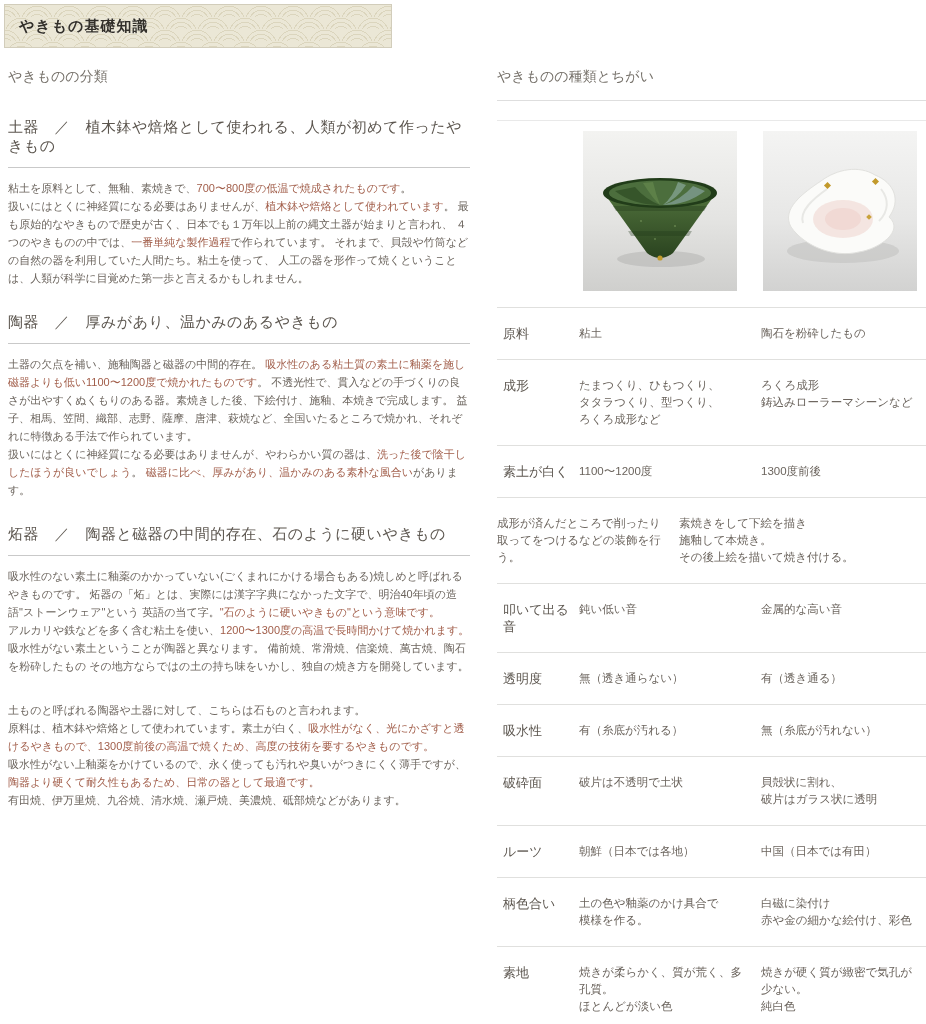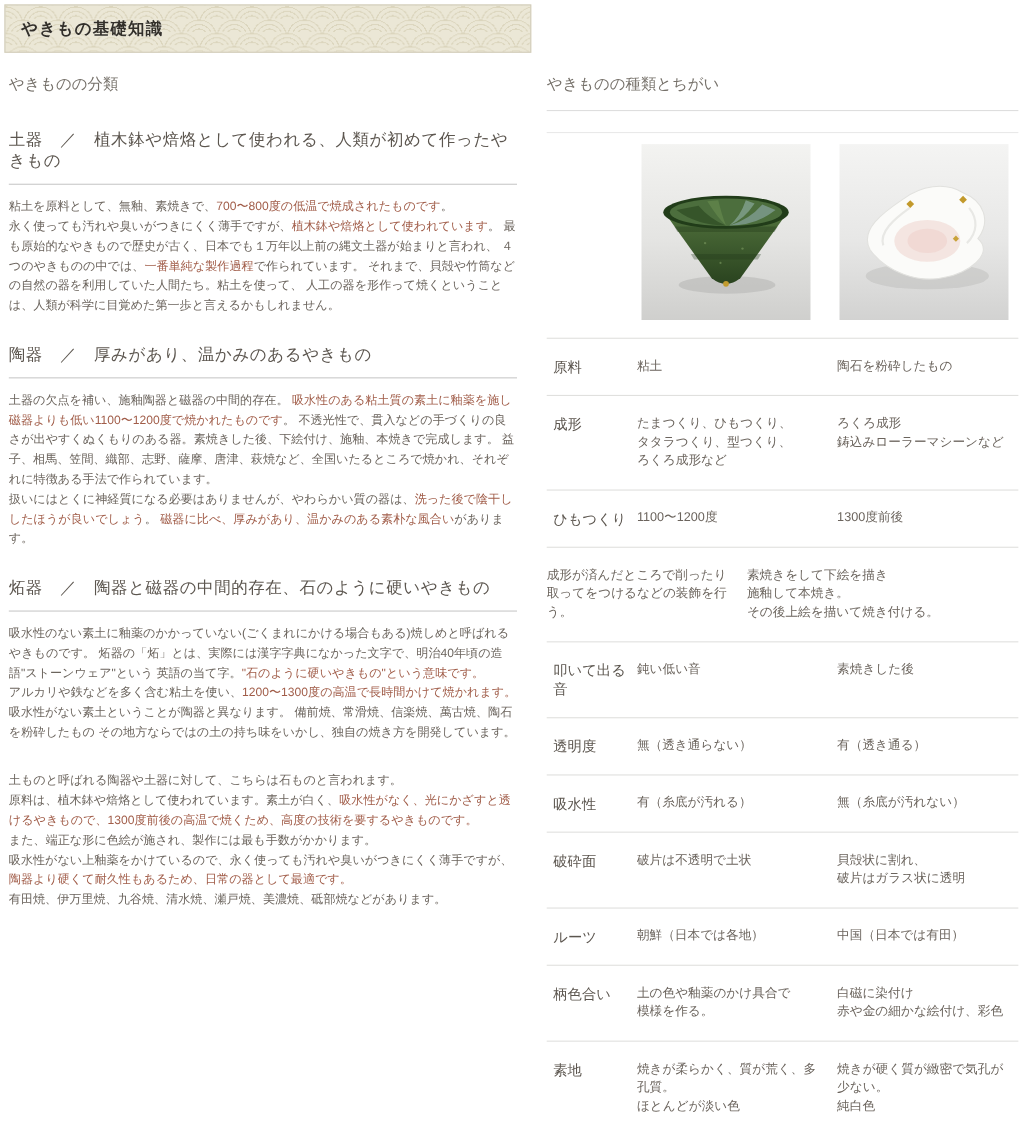--- a/index.html
+++ b/index.html
@@ -12,21 +12,21 @@
   }
   *{margin:0;padding:0;box-sizing:border-box;}
   html,body{background:#fff;}
   body{
     width:926px;height:1024px;position:relative;overflow:hidden;
     font-family:"Liberation Sans","DejaVu Sans",sans-serif;
     color:var(--body);
   }
   
   .banner{
-    position:absolute;left:4px;top:4px;width:479px;height:44px;
+    position:absolute;left:4px;top:4px;width:388px;height:44px;
     background-color:#ebe7d6;
     background-image:
       radial-gradient(circle at 50% 120%, rgba(0,0,0,0) 7px, #dbd5bd 7px 8px, rgba(0,0,0,0) 8px 11px, #dbd5bd 11px 12px, rgba(0,0,0,0) 12px 15px, #dbd5bd 15px 16px, rgba(0,0,0,0) 16px),
       radial-gradient(circle at 50% 120%, rgba(0,0,0,0) 7px, #dbd5bd 7px 8px, rgba(0,0,0,0) 8px 11px, #dbd5bd 11px 12px, rgba(0,0,0,0) 12px 15px, #dbd5bd 15px 16px, rgba(0,0,0,0) 16px);
     background-size:32px 24px;
     background-position:0 0,16px 12px;
     border:1px solid #d2cdbb;
     display:flex;align-items:center;
   }
   .banner h1{
@@ -72,21 +72,21 @@
     <h1>やきもの基礎知識</h1>
   </header>
 
   <section class="left-col">
     <h2 class="col-heading">やきものの分類</h2>
     <div>
   <section class="sec">
     <h3 class="sec-title">土器　／　植木鉢や焙烙として使われる、人類が初めて作ったやきもの</h3>
     <div class="sec-body">
             <div class="para"><span>粘土を原料として、無釉、素焼きで、</span><span class="red">700〜800度の低温で焼成されたものです</span><span>。</span></div>
-            <div class="para"><span>永く使っても汚れや臭いがつきにくく薄手ですが、</span><span class="red">植木鉢や焙烙として使われています</span><span>。 最も原始的なやきもので歴史が古く、日本でも１万年以上前の縄文土器が始まりと言われ、 ４つのやきものの中では、</span><span class="red">一番単純な製作過程</span><span>で作られています。 それまで、貝殻や竹筒などの自然の器を利用していた人間たち。粘土を使って、 人工の器を形作って焼くということは、人類が科学に目覚めた第一歩と言えるかもしれません。</span></div>
+            <div class="para"><span>扱いにはとくに神経質になる必要はありませんが、</span><span class="red">植木鉢や焙烙として使われています</span><span>。 最も原始的なやきもので歴史が古く、日本でも１万年以上前の縄文土器が始まりと言われ、 ４つのやきものの中では、</span><span class="red">一番単純な製作過程</span><span>で作られています。 それまで、貝殻や竹筒などの自然の器を利用していた人間たち。粘土を使って、 人工の器を形作って焼くということは、人類が科学に目覚めた第一歩と言えるかもしれません。</span></div>
           </div>
   </section>
 
   <section class="sec">
     <h3 class="sec-title">陶器　／　厚みがあり、温かみのあるやきもの</h3>
     <div class="sec-body">
             <div class="para"><span>土器の欠点を補い、施釉陶器と磁器の中間的存在。 </span><span class="red">吸水性のある粘土質の素土に釉薬を施し磁器よりも低い1100〜1200度で焼かれたものです</span><span>。 不透光性で、貫入などの手づくりの良さが出やすくぬくもりのある器。素焼きした後、下絵付け、施釉、本焼きで完成します。 益子、相馬、笠間、織部、志野、薩摩、唐津、萩焼など、全国いたるところで焼かれ、それぞれに特徴ある手法で作られています。</span></div>
             <div class="para"><span>扱いにはとくに神経質になる必要はありませんが、やわらかい質の器は、</span><span class="red">洗った後で陰干ししたほうが良いでしょう</span><span>。 </span><span class="red">磁器に比べ、厚みがあり、温かみのある素朴な風合い</span><span>があります。</span></div>
           </div>
   </section>
@@ -97,21 +97,20 @@
             <div class="para"><span>吸水性のない素土に釉薬のかかっていない(ごくまれにかける場合もある)焼しめと呼ばれるやきものです。 炻器の「炻」とは、実際には漢字字典になかった文字で、明治40年頃の造語"ストーンウェア"という 英語の当て字。</span><span class="red">"石のように硬いやきもの"という意味です。</span></div>
             <div class="para"><span>アルカリや鉄などを多く含む粘土を使い、</span><span class="red">1200〜1300度の高温で長時間かけて焼かれます。</span></div>
             <div class="para"><span>吸水性がない素土ということが陶器と異なります。 備前焼、常滑焼、信楽焼、萬古焼、陶石を粉砕したもの その地方ならではの土の持ち味をいかし、独自の焼き方を開発しています。</span></div>
           </div>
   </section>
 
   <section class="sec">
     <div class="sec-body">
             <div class="para"><span>土ものと呼ばれる陶器や土器に対して、こちらは石ものと言われます。</span></div>
             <div class="para"><span>原料は、植木鉢や焙烙として使われています。素土が白く、</span><span class="red">吸水性がなく、光にかざすと透けるやきもので、1300度前後の高温で焼くため、高度の技術を要するやきものです。</span></div>
-            <div class="para"><span>また、端正な形に色絵が施され、製作には最も手数がかかります。</span></div>
             <div class="para"><span>吸水性がない上釉薬をかけているので、永く使っても汚れや臭いがつきにくく薄手ですが、 </span><span class="red">陶器より硬くて耐久性もあるため、日常の器として最適です。</span></div>
             <div class="para"><span>有田焼、伊万里焼、九谷焼、清水焼、瀬戸焼、美濃焼、砥部焼などがあります。</span></div>
           </div>
   </section>
 </div>
   </section>
 
   <aside class="right-col">
     <h2 class="col-heading">やきものの種類とちがい</h2>
     <div class="hr hr1"></div>
@@ -181,37 +180,37 @@
   <div class="trow">
     <div class="tlabel">成形</div>
     <div class="tcell toki">たまつくり、ひもつくり、
 タタラつくり、型つくり、
 ろくろ成形など</div>
     <div class="tcell jiki">ろくろ成形
 鋳込みローラーマシーンなど</div>
   </div>
 
   <div class="trow">
-    <div class="tlabel">ひもつくり</div>
+    <div class="tlabel">素土が白く</div>
     <div class="tcell toki">1100〜1200度</div>
     <div class="tcell jiki">1300度前後</div>
   </div>
 
   <div class="trow">
     <div class="tcell toki">成形が済んだところで削ったり
 取ってをつけるなどの装飾を行う。</div>
     <div class="tcell jiki">素焼きをして下絵を描き
 施釉して本焼き。
 その後上絵を描いて焼き付ける。</div>
   </div>
 
   <div class="trow">
     <div class="tlabel">叩いて出る音</div>
     <div class="tcell toki">鈍い低い音</div>
-    <div class="tcell jiki">素焼きした後</div>
+    <div class="tcell jiki">金属的な高い音</div>
   </div>
 
   <div class="trow">
     <div class="tlabel">透明度</div>
     <div class="tcell toki">無（透き通らない）</div>
     <div class="tcell jiki">有（透き通る）</div>
   </div>
 
   <div class="trow">
     <div class="tlabel">吸水性</div>

